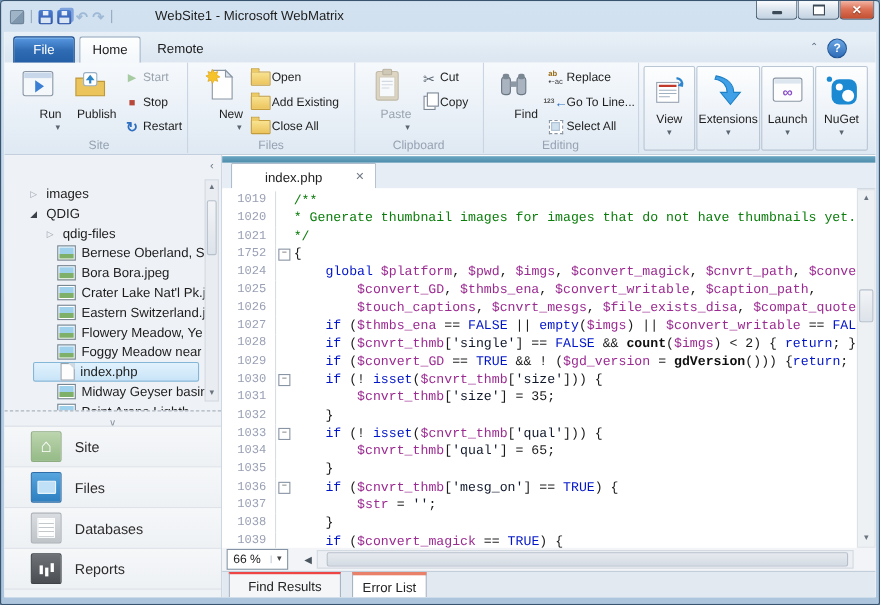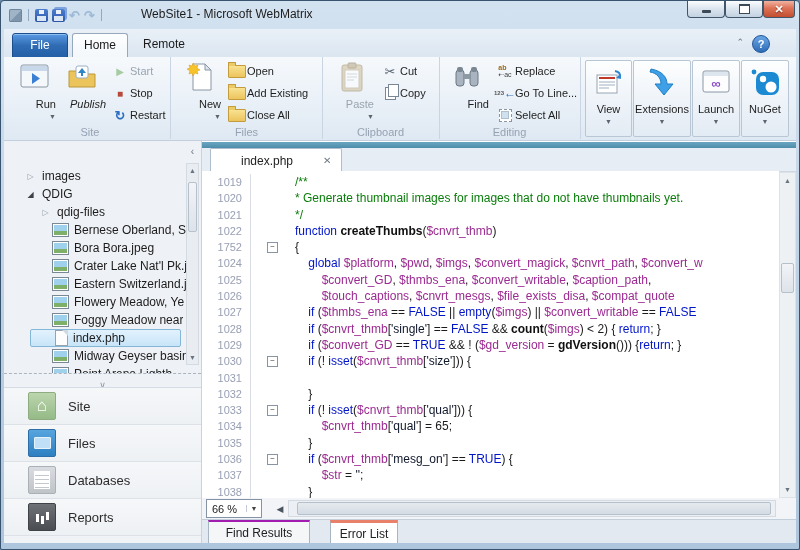--- a/index.html
+++ b/index.html
@@ -104,40 +104,40 @@
   .nico.reports{background:linear-gradient(#6e7276,#4a4e52);border:1px solid #3f4347;}
   .nico.reports:before{content:"";width:3px;height:8px;background:#fff;box-shadow:5px 2px 0 #fff,10px -2px 0 #fff;margin-top:2px;margin-right:10px;}
   
   .editor{position:absolute;left:197px;top:0;right:0;height:100%;background:#fff;border-left:1px solid #c9d3de;box-sizing:border-box;}
   .tealstrip{position:absolute;left:0;top:1px;width:100%;height:6px;background:linear-gradient(#6aa6c2,#4d8cab);}
   .edtabs{position:absolute;left:0;top:7px;width:100%;height:23px;background:#e7edf4;border-bottom:1px solid #cfd8e2;}
   .edtab{position:absolute;left:8px;top:0;width:130px;height:23px;background:#fff;border:1px solid #aebccb;border-bottom:none;border-radius:2px 2px 0 0;display:flex;align-items:center;}
   .edtab .tlabel{flex:1;text-align:center;font-size:12px;color:#222;}
   .edtab .tclose{width:18px;font-size:10px;color:#707a86;text-align:left;}
   .codearea{position:absolute;left:0;top:30px;right:17px;height:327px;overflow:hidden;background:#fff;padding-top:3px;}
-  .code-row{display:flex;height:16.3px;line-height:16.3px;font-family:Liberation Sans, sans-serif;font-size:12px;white-space:pre;gap:14px;}
+  .code-row{display:flex;height:16.3px;line-height:16.3px;font-family:Liberation Mono, monospace;font-size:12px;white-space:pre;}
   .ln{width:40px;flex:none;text-align:right;padding-right:8px;color:#99a0b4;font-size:11px;border-right:1px solid #d9dde3;}
   .fold{width:14px;flex:none;position:relative;}
   .foldbox{position:absolute;left:2px;top:3px;width:9px;height:9px;border:1px solid #8894a4;background:#fff;font-size:8px;line-height:7px;text-align:center;color:#444;}
   .codetext{flex:1;overflow:hidden;padding-left:2px;}
   .tk-k{color:#0014c8;}.tk-v{color:#9b2a91;}.tk-s{color:#0f172a;}.tk-c{color:#0a7d0a;}
   .tk-f{color:#101010;font-weight:bold;}.tk-p{color:#1a1a1a;}
   .vscroll{position:absolute;right:0;top:31px;width:17px;height:326px;background:#eef1f4;border:1px solid #dde2e8;box-sizing:border-box;}
   .zoomrow{position:absolute;left:0;top:357px;width:100%;height:21px;background:#f2f4f7;display:flex;align-items:center;}
   .zoombox{margin-left:4px;width:54px;height:17px;border:1px solid #8494a6;background:#fff;display:flex;align-items:center;}
   .zoombox .zval{flex:1;font-size:11px;color:#222;padding-left:5px;}
   .zoombox .zcaret{width:14px;border-left:1px solid #c3ccd6;font-size:7px;color:#444;text-align:center;}
   .hleft{width:16px;text-align:center;font-size:9px;color:#4a5560;margin-left:10px;}
   .hscroll{position:relative;flex:1;height:15px;margin-right:20px;background:#eceff3;border:1px solid #d4dae1;}
   .hthumb{position:absolute;left:8px;right:4px;top:1px;bottom:1px;background:linear-gradient(#e6eaef,#d4dbe3);border:1px solid #b6c0cb;border-radius:2px;}
   .btabs{position:absolute;left:0;top:378px;width:100%;bottom:0;background:#e2e9f0;border-top:1px solid #c3cedb;}
   .btab{position:absolute;top:0;height:100%;background:#fff;border:1px solid #a7b4c2;border-bottom:none;box-sizing:border-box;
         font-size:12px;color:#222;text-align:center;line-height:22px;}
-  .btab.dark{left:6px;width:102px;border-top:2px solid #a21caf;background:#f4f6f8;}
-  .btab.red{left:128px;width:68px;border-top:3px solid #e8806a;}
+  .btab.dark{left:6px;width:102px;border-top:2px solid #ef4444;background:#f4f6f8;}
+  .btab.red{left:118px;width:68px;border-top:3px solid #e8806a;}
 </style>
 </head>
 <body>
 
 <div id="win">
 
   <div class="titlebar">
     <div class="qat">
       <span class="appicon"></span>
       <span class="qsep"></span>
@@ -178,21 +178,21 @@
           <span class="bicon">
             <svg width="30" height="28">
                 <rect x="1" y="2" width="27" height="22" rx="2" fill="#f4f8fb" stroke="#8a96a4"></rect>
                 <rect x="2" y="3" width="25" height="5" fill="#c8d8ea"></rect>
                 <path d="M12 10 L20 15.5 L12 21 Z" fill="#3b7fd4"></path>
               </svg>
           </span>
           <span class="blabel">Run</span>
           <span class="caret">▼</span>
         </div>
-        <div class="bigbtn" style="left:48px;width:48px;font-style:italic;">
+        <div class="bigbtn" style="left:48px;width:48px;">
           <span class="bicon">
             <svg width="30" height="26">
                 <path d="M2 7 h9 l3 3 h14 v13 h-26 z" fill="#ecc45c" stroke="#bd9838"></path>
                 <rect x="9" y="2" width="12" height="12" rx="2" fill="#fff" stroke="#9ab0c4"></rect>
                 <path d="M15 4 L19 9 H16 V12 H14 V9 H11 Z" fill="#2e86c8"></path>
               </svg>
           </span>
           <span class="blabel">Publish</span>
         </div>
         <div class="srow disabled" style="left:100px;top:3px;">
@@ -447,30 +447,29 @@
         <div class="edtabs">
           <div class="edtab">
             <span class="tlabel">index.php</span>
             <span class="tclose">✕</span>
           </div>
         </div>
         <div class="codearea">
             <div class="code-row"><span class="ln">1019</span><span class="fold"></span><span class="codetext"><span class="tk-c">/**</span></span></div>
             <div class="code-row"><span class="ln">1020</span><span class="fold"></span><span class="codetext"><span class="tk-c">* Generate thumbnail images for images that do not have thumbnails yet.</span></span></div>
             <div class="code-row"><span class="ln">1021</span><span class="fold"></span><span class="codetext"><span class="tk-c">*/</span></span></div>
-            <div class="code-row"><span class="ln">1022</span><span class="fold"></span><span class="codetext"><span class="tk-k">function</span><span class="tk-p"> </span><span class="tk-f">createThumbs</span><span class="tk-p">(</span><span class="tk-v">$cnvrt_thmb</span><span class="tk-p">)</span></span></div>
             <div class="code-row"><span class="ln">1752</span><span class="fold"><span class="foldbox">−</span></span><span class="codetext"><span class="tk-p">{</span></span></div>
             <div class="code-row"><span class="ln">1024</span><span class="fold"></span><span class="codetext"><span class="tk-p">    </span><span class="tk-k">global</span><span class="tk-p"> </span><span class="tk-v">$platform</span><span class="tk-p">, </span><span class="tk-v">$pwd</span><span class="tk-p">, </span><span class="tk-v">$imgs</span><span class="tk-p">, </span><span class="tk-v">$convert_magick</span><span class="tk-p">, </span><span class="tk-v">$cnvrt_path</span><span class="tk-p">, </span><span class="tk-v">$convert_w</span></span></div>
             <div class="code-row"><span class="ln">1025</span><span class="fold"></span><span class="codetext"><span class="tk-p">        </span><span class="tk-v">$convert_GD</span><span class="tk-p">, </span><span class="tk-v">$thmbs_ena</span><span class="tk-p">, </span><span class="tk-v">$convert_writable</span><span class="tk-p">, </span><span class="tk-v">$caption_path</span><span class="tk-p">,</span></span></div>
             <div class="code-row"><span class="ln">1026</span><span class="fold"></span><span class="codetext"><span class="tk-p">        </span><span class="tk-v">$touch_captions</span><span class="tk-p">, </span><span class="tk-v">$cnvrt_mesgs</span><span class="tk-p">, </span><span class="tk-v">$file_exists_disa</span><span class="tk-p">, </span><span class="tk-v">$compat_quote</span></span></div>
             <div class="code-row"><span class="ln">1027</span><span class="fold"></span><span class="codetext"><span class="tk-p">    </span><span class="tk-k">if</span><span class="tk-p"> (</span><span class="tk-v">$thmbs_ena</span><span class="tk-p"> == </span><span class="tk-k">FALSE</span><span class="tk-p"> || </span><span class="tk-k">empty</span><span class="tk-p">(</span><span class="tk-v">$imgs</span><span class="tk-p">) || </span><span class="tk-v">$convert_writable</span><span class="tk-p"> == </span><span class="tk-k">FALSE</span></span></div>
             <div class="code-row"><span class="ln">1028</span><span class="fold"></span><span class="codetext"><span class="tk-p">    </span><span class="tk-k">if</span><span class="tk-p"> (</span><span class="tk-v">$cnvrt_thmb</span><span class="tk-p">[</span><span class="tk-s">'single'</span><span class="tk-p">] == </span><span class="tk-k">FALSE</span><span class="tk-p"> &amp;&amp; </span><span class="tk-f">count</span><span class="tk-p">(</span><span class="tk-v">$imgs</span><span class="tk-p">) &lt; 2) { </span><span class="tk-k">return</span><span class="tk-p">; }</span></span></div>
             <div class="code-row"><span class="ln">1029</span><span class="fold"></span><span class="codetext"><span class="tk-p">    </span><span class="tk-k">if</span><span class="tk-p"> (</span><span class="tk-v">$convert_GD</span><span class="tk-p"> == </span><span class="tk-k">TRUE</span><span class="tk-p"> &amp;&amp; ! (</span><span class="tk-v">$gd_version</span><span class="tk-p"> = </span><span class="tk-f">gdVersion</span><span class="tk-p">())) {</span><span class="tk-k">return</span><span class="tk-p">; }</span></span></div>
             <div class="code-row"><span class="ln">1030</span><span class="fold"><span class="foldbox">−</span></span><span class="codetext"><span class="tk-p">    </span><span class="tk-k">if</span><span class="tk-p"> (! </span><span class="tk-k">isset</span><span class="tk-p">(</span><span class="tk-v">$cnvrt_thmb</span><span class="tk-p">[</span><span class="tk-s">'size'</span><span class="tk-p">])) {</span></span></div>
-            <div class="code-row"><span class="ln">1031</span><span class="fold"></span></div>
+            <div class="code-row"><span class="ln">1031</span><span class="fold"></span><span class="codetext"><span class="tk-p">        </span><span class="tk-v">$cnvrt_thmb</span><span class="tk-p">[</span><span class="tk-s">'size'</span><span class="tk-p">] = 35;</span></span></div>
             <div class="code-row"><span class="ln">1032</span><span class="fold"></span><span class="codetext"><span class="tk-p">    }</span></span></div>
             <div class="code-row"><span class="ln">1033</span><span class="fold"><span class="foldbox">−</span></span><span class="codetext"><span class="tk-p">    </span><span class="tk-k">if</span><span class="tk-p"> (! </span><span class="tk-k">isset</span><span class="tk-p">(</span><span class="tk-v">$cnvrt_thmb</span><span class="tk-p">[</span><span class="tk-s">'qual'</span><span class="tk-p">])) {</span></span></div>
             <div class="code-row"><span class="ln">1034</span><span class="fold"></span><span class="codetext"><span class="tk-p">        </span><span class="tk-v">$cnvrt_thmb</span><span class="tk-p">[</span><span class="tk-s">'qual'</span><span class="tk-p">] = 65;</span></span></div>
             <div class="code-row"><span class="ln">1035</span><span class="fold"></span><span class="codetext"><span class="tk-p">    }</span></span></div>
             <div class="code-row"><span class="ln">1036</span><span class="fold"><span class="foldbox">−</span></span><span class="codetext"><span class="tk-p">    </span><span class="tk-k">if</span><span class="tk-p"> (</span><span class="tk-v">$cnvrt_thmb</span><span class="tk-p">[</span><span class="tk-s">'mesg_on'</span><span class="tk-p">] == </span><span class="tk-k">TRUE</span><span class="tk-p">) {</span></span></div>
             <div class="code-row"><span class="ln">1037</span><span class="fold"></span><span class="codetext"><span class="tk-p">        </span><span class="tk-v">$str</span><span class="tk-p"> = </span><span class="tk-s">''</span><span class="tk-p">;</span></span></div>
             <div class="code-row"><span class="ln">1038</span><span class="fold"></span><span class="codetext"><span class="tk-p">    }</span></span></div>
             <div class="code-row"><span class="ln">1039</span><span class="fold"></span><span class="codetext"><span class="tk-p">    </span><span class="tk-k">if</span><span class="tk-p"> (</span><span class="tk-v">$convert_magick</span><span class="tk-p"> == </span><span class="tk-k">TRUE</span><span class="tk-p">) {</span></span></div>
           </div>
         <div class="vscroll">

